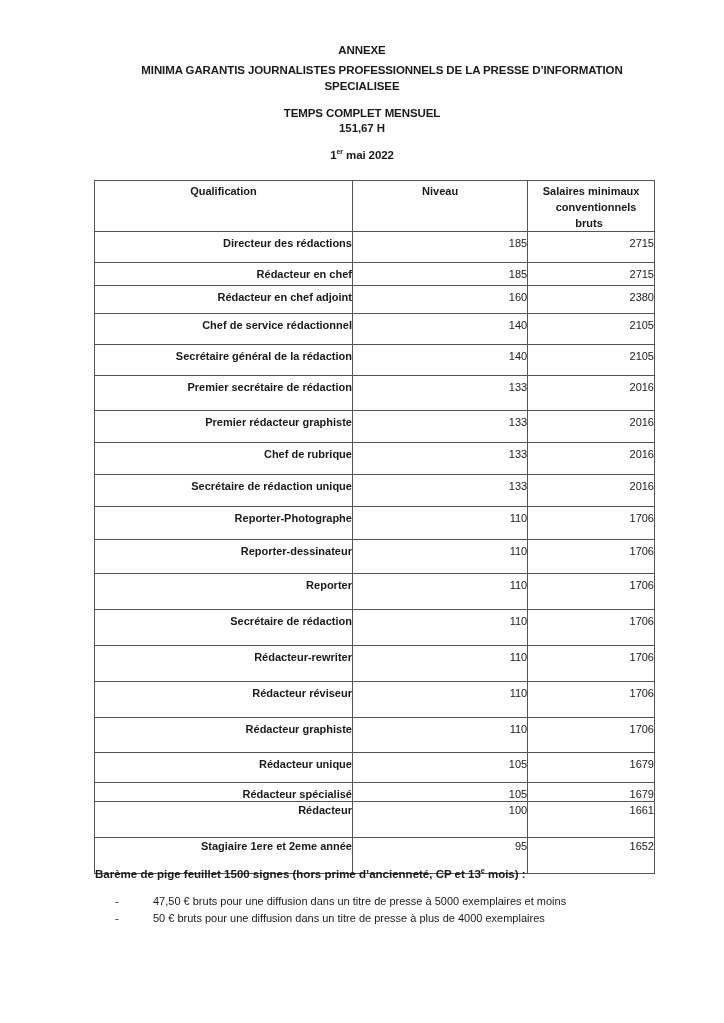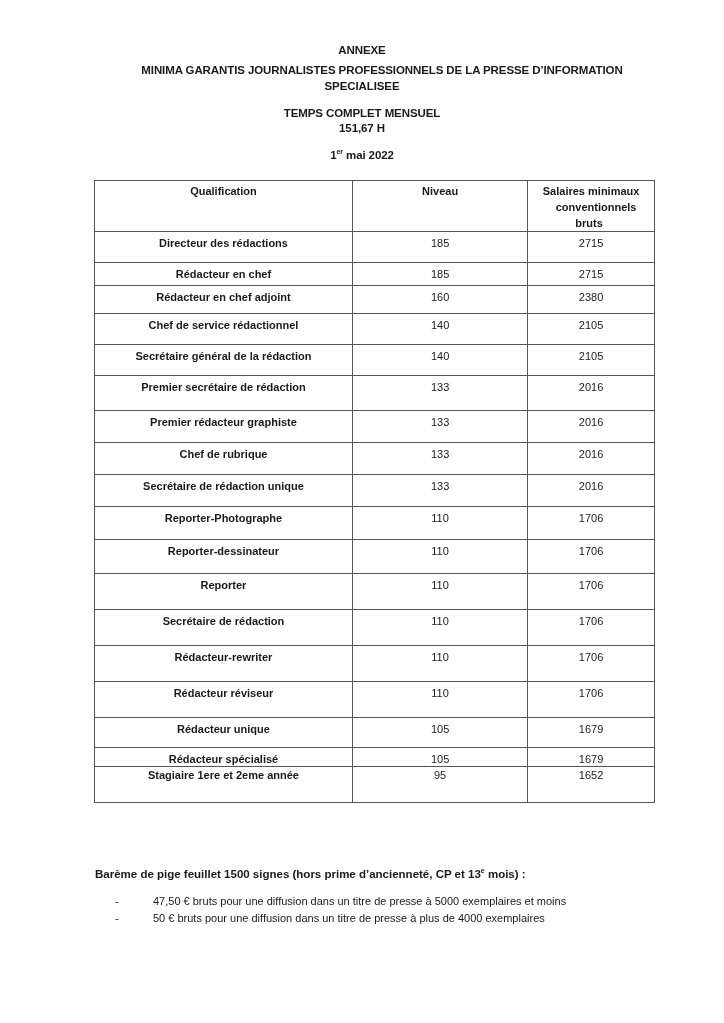--- a/index.html
+++ b/index.html
@@ -5,21 +5,21 @@
     html, body { margin: 0; padding: 0; background: #ffffff; }
     body { width: 724px; height: 1023px; position: relative; overflow: hidden;
            font-family: "Liberation Sans", sans-serif; color: #1a1a1a; }
     .hdr { position: absolute; left: 0; width: 724px; text-align: center;
            font-weight: bold; font-size: 11.5px; line-height: 15px; letter-spacing: -0.1px; }
     .hdr sup { font-size: 7px; vertical-align: super; line-height: 0; }
     table.grid { position: absolute; left: 94px; top: 180px; width: 561px;
                  border-collapse: collapse; font-size: 11px; }
     table.grid td, table.grid th { border: 1px solid #555; padding: 0; vertical-align: top; }
     table.grid th { font-weight: bold; text-align: center; padding-top: 2px; line-height: 16px; }
-    table.grid td { text-align: center; padding-top: 4px; line-height: 14px; }
+    table.grid td { text-align: right; padding-top: 4px; line-height: 14px; }
     td.q { font-weight: bold; }
     th.sal { text-align: left; padding-left: 6px; }
     th.sal span { display: block; }
     .c1 { width: 258px; } .c2 { width: 175px; } .c3 { width: 126px; }
     .bareme { position: absolute; left: 95px; top: 868px; font-weight: bold; font-size: 11.5px; }
     .bareme sup { font-size: 7px; line-height: 0; }
     ul.pige { position: absolute; left: 115px; top: 893px; margin: 0; padding: 0; list-style: none;
               font-size: 11px; line-height: 17px; }
     ul.pige li .dash { display: inline-block; width: 38px; }
   </style>
@@ -114,29 +114,39 @@
       <tr style="height: 36px;">
         <td class="q">Rédacteur-rewriter</td>
         <td>110</td>
         <td>1706</td>
       </tr>
       <tr style="height: 36px;">
         <td class="q">Rédacteur réviseur</td>
         <td>110</td>
         <td>1706</td>
       </tr>
+      <tr style="height: 35px;">
+        <td class="q">Rédacteur graphiste</td>
+        <td>110</td>
+        <td>1706</td>
+      </tr>
       <tr style="height: 30px;">
         <td class="q">Rédacteur unique</td>
         <td>105</td>
         <td>1679</td>
       </tr>
       <tr style="height: 18px;">
         <td class="q">Rédacteur spécialisé</td>
         <td>105</td>
         <td>1679</td>
+      </tr>
+      <tr style="height: 36px;">
+        <td class="q" style="padding-top: 1px;">Rédacteur</td>
+        <td style="padding-top: 1px;">100</td>
+        <td style="padding-top: 1px;">1661</td>
       </tr>
       <tr style="height: 36px;">
         <td class="q" style="padding-top: 1px;">Stagiaire 1ere et 2eme année</td>
         <td style="padding-top: 1px;">95</td>
         <td style="padding-top: 1px;">1652</td>
       </tr>
     </tbody>
 </table>
 
 <div class="bareme"><span>Barème de pige feuillet 1500 signes (hors prime d’ancienneté, CP et 13</span><sup>e</sup><span> mois) :</span></div>

